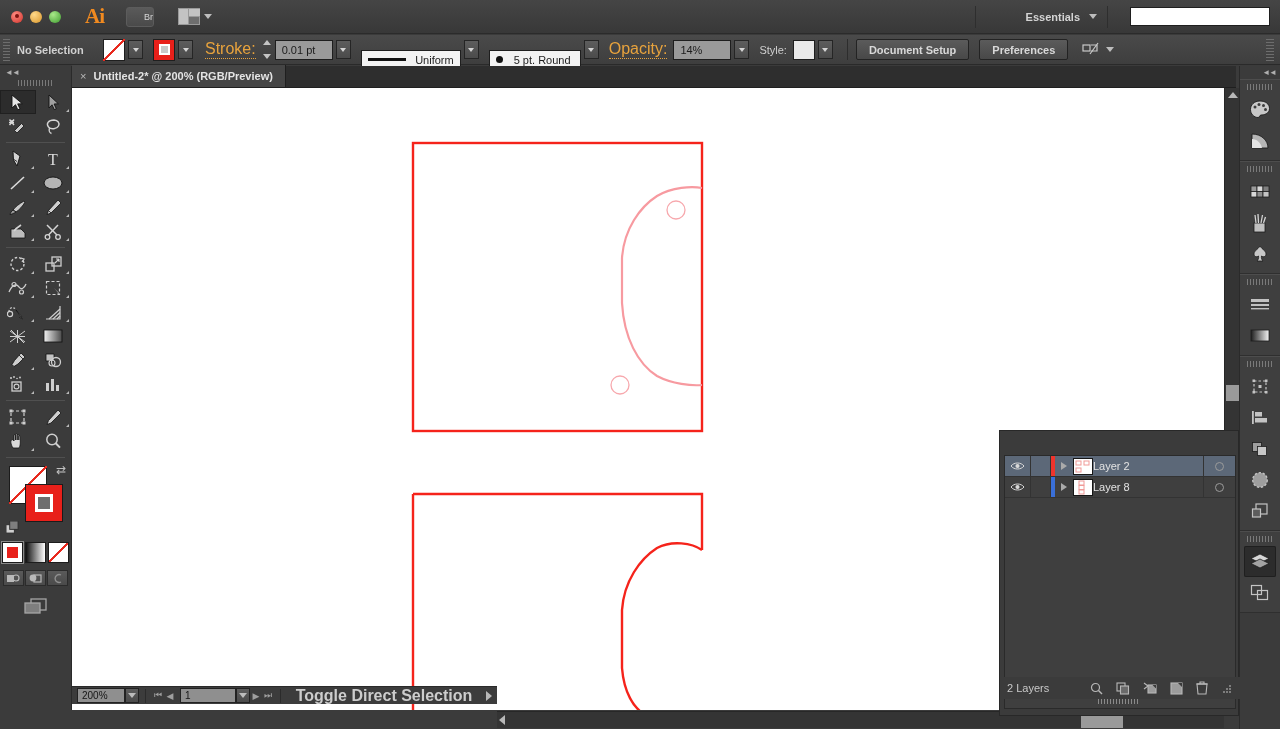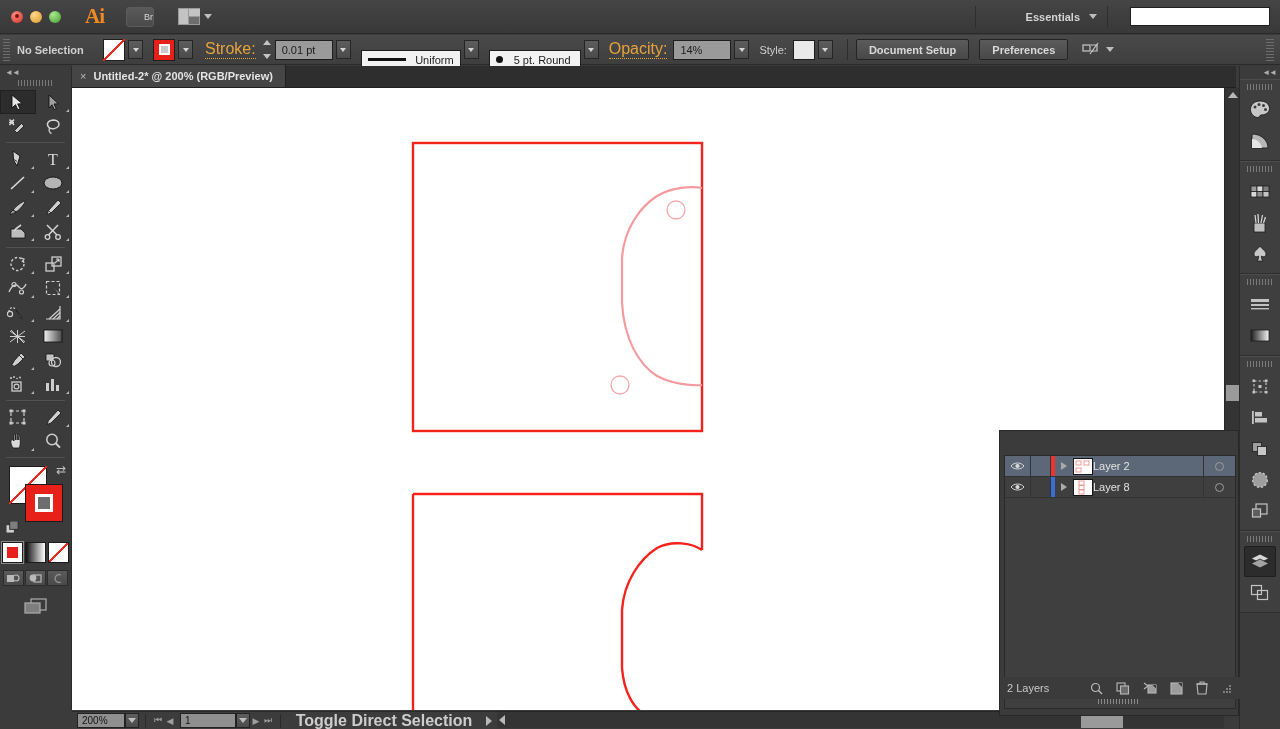--- a/index.html
+++ b/index.html
@@ -143,21 +143,21 @@
   .vs-up i{width:0;height:0;border-left:5px solid transparent;border-right:5px solid transparent;
     border-bottom:6px solid #b8b8b8;display:block;}
   .vs-thumb { position:absolute; left:1px; top:297px; width:13px; height:16px; background:#9a9a9a; }
   .hscroll { position:absolute; left:497px; top:711px; width:727px; height:17px;
     background:#343434; border-top:1px solid #272727; }
   .hs-left { position:absolute; left:2px; top:3px; width:0;height:0;
     border-top:5px solid transparent;border-bottom:5px solid transparent;border-right:6px solid #b8b8b8;}
   .hs-thumb { position:absolute; left:584px; top:1px; width:42px; height:15px; background:#9a9a9a; }
 
   
-  .statusbar { position:absolute; left:72px; top:711px; width:425px; height:18px;
+  .statusbar { position:absolute; left:72px; top:686px; width:425px; height:18px;
     background:#3c3c3c; border-top:1px solid #2a2a2a; display:flex; align-items:center; }
   .sb-zoom { width:48px; height:15px; background:#8f8f8f; color:#151515; font-size:10px;
     display:flex; align-items:center; padding-left:4px; border:1px solid #222; margin-left:5px;}
   .sb-caret { width:14px;height:15px;border:1px solid #222;background:linear-gradient(#5d5d5d,#4b4b4b);
     display:flex;align-items:center;justify-content:center;}
   .sb-sep { width:1px;height:14px;background:#2b2b2b;margin:0 6px; }
   .nav-ico { width:12px; display:flex; align-items:center; justify-content:center; color:#9f9f9f; font-size:9px;}
   .sb-page { width:56px;height:15px;background:#8f8f8f;color:#151515;font-size:10px;
     display:flex;align-items:center;padding-left:4px;border:1px solid #222;}
   .sb-status { flex:1; text-align:center; color:#cdcdcd; font-size:16px; font-weight:bold; }

